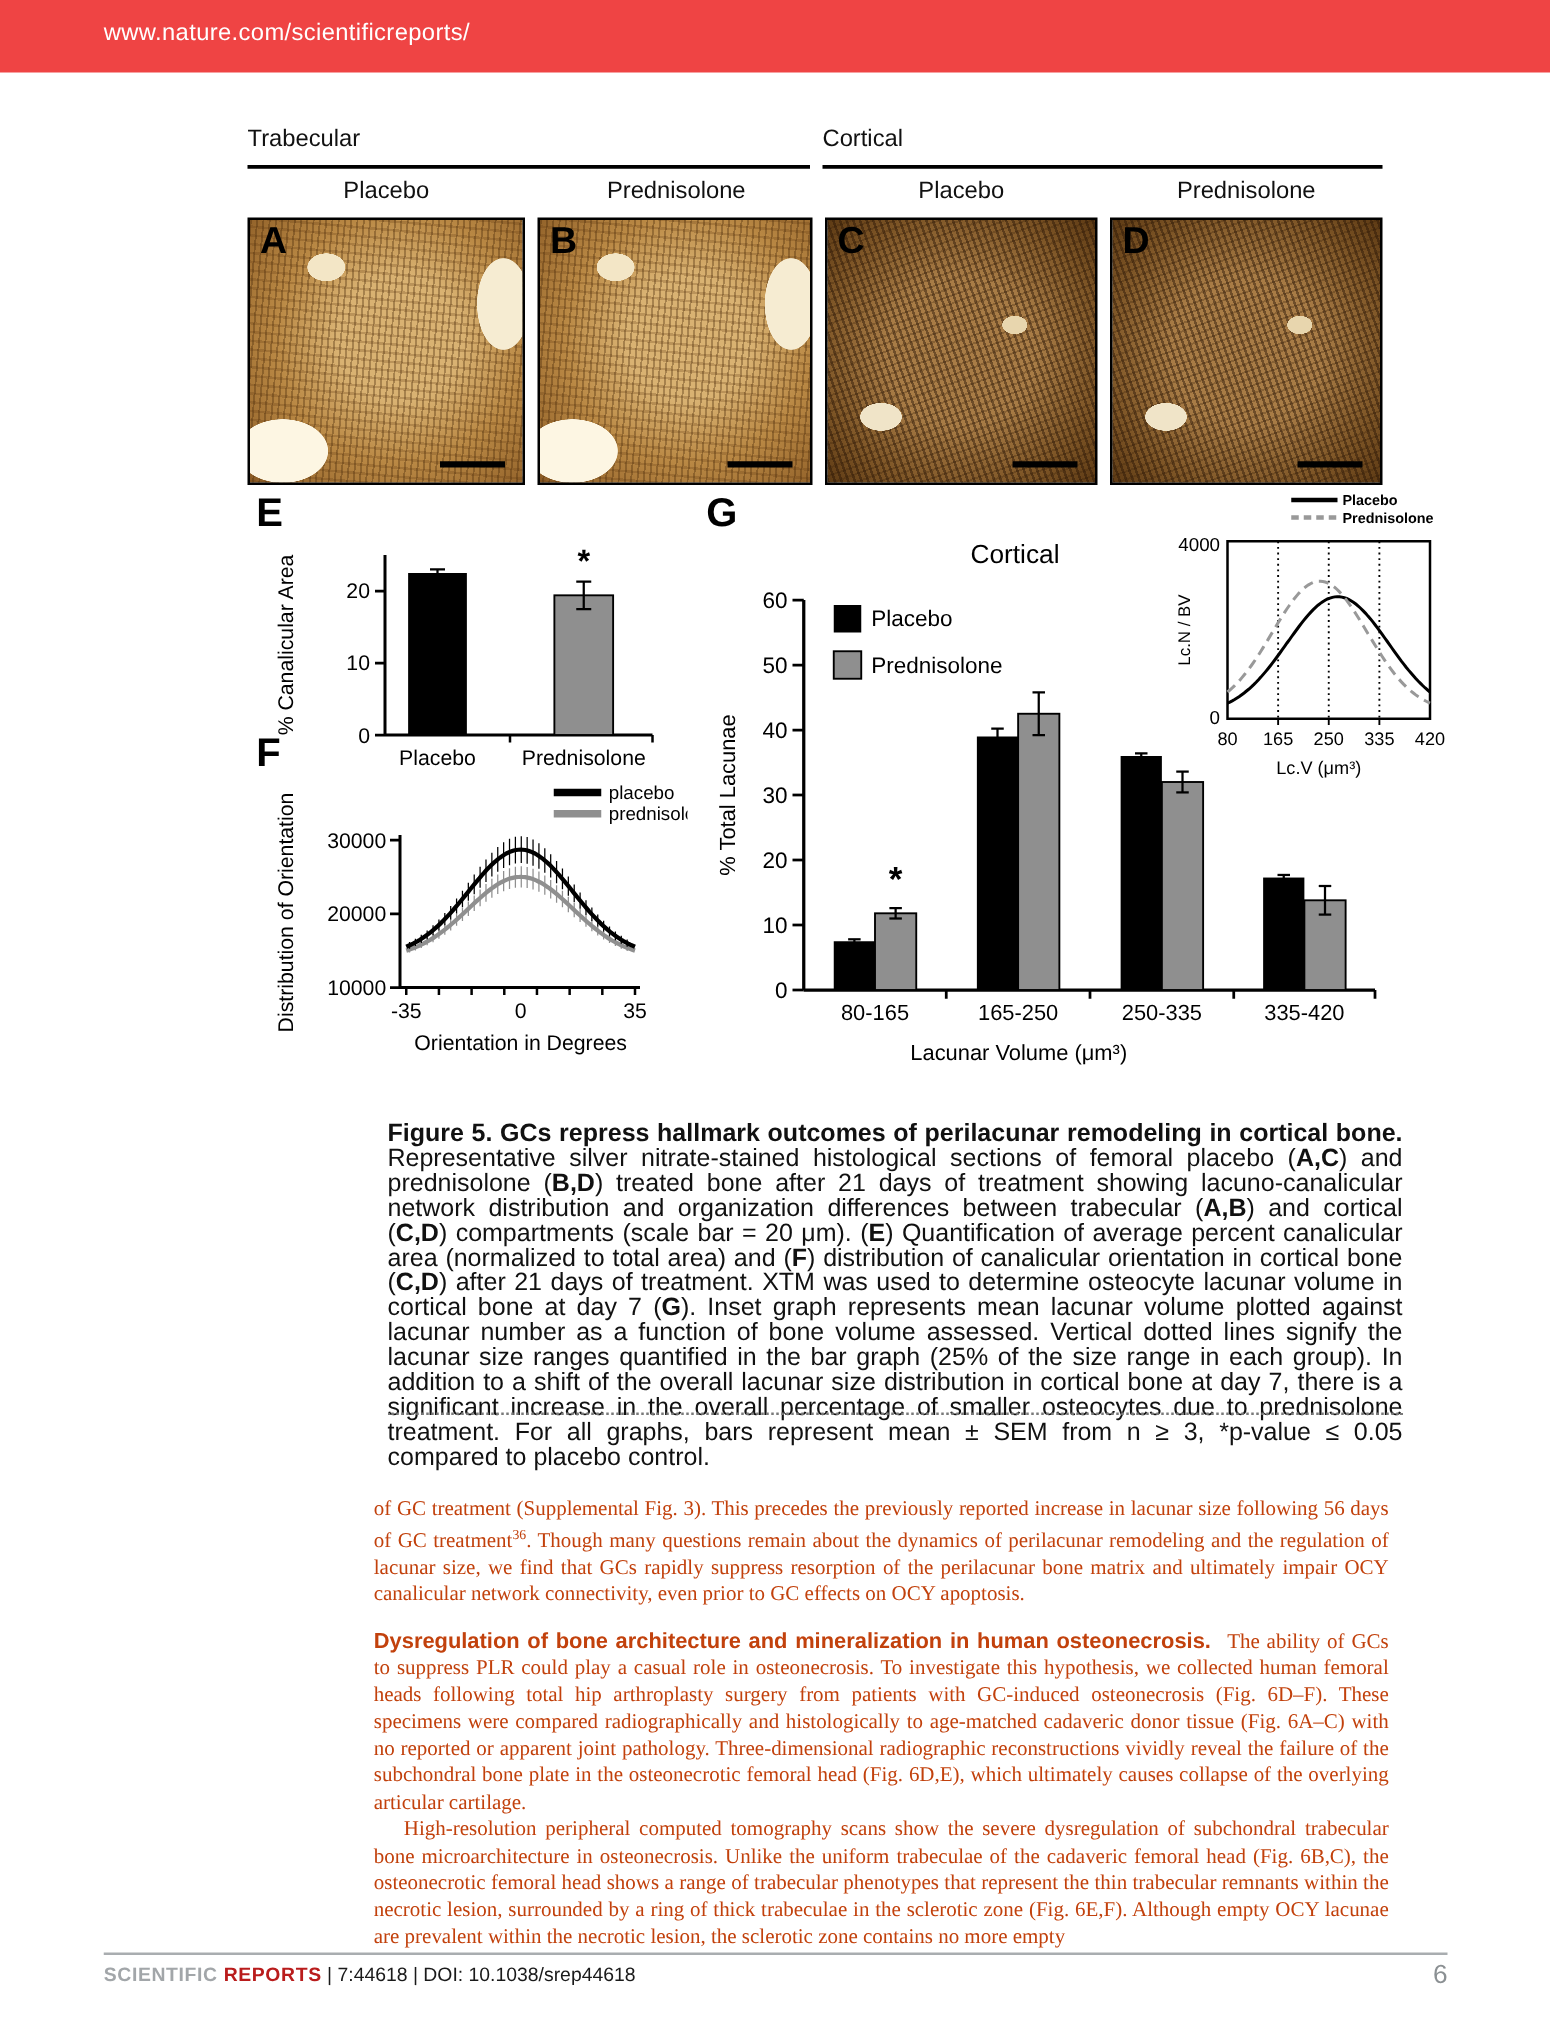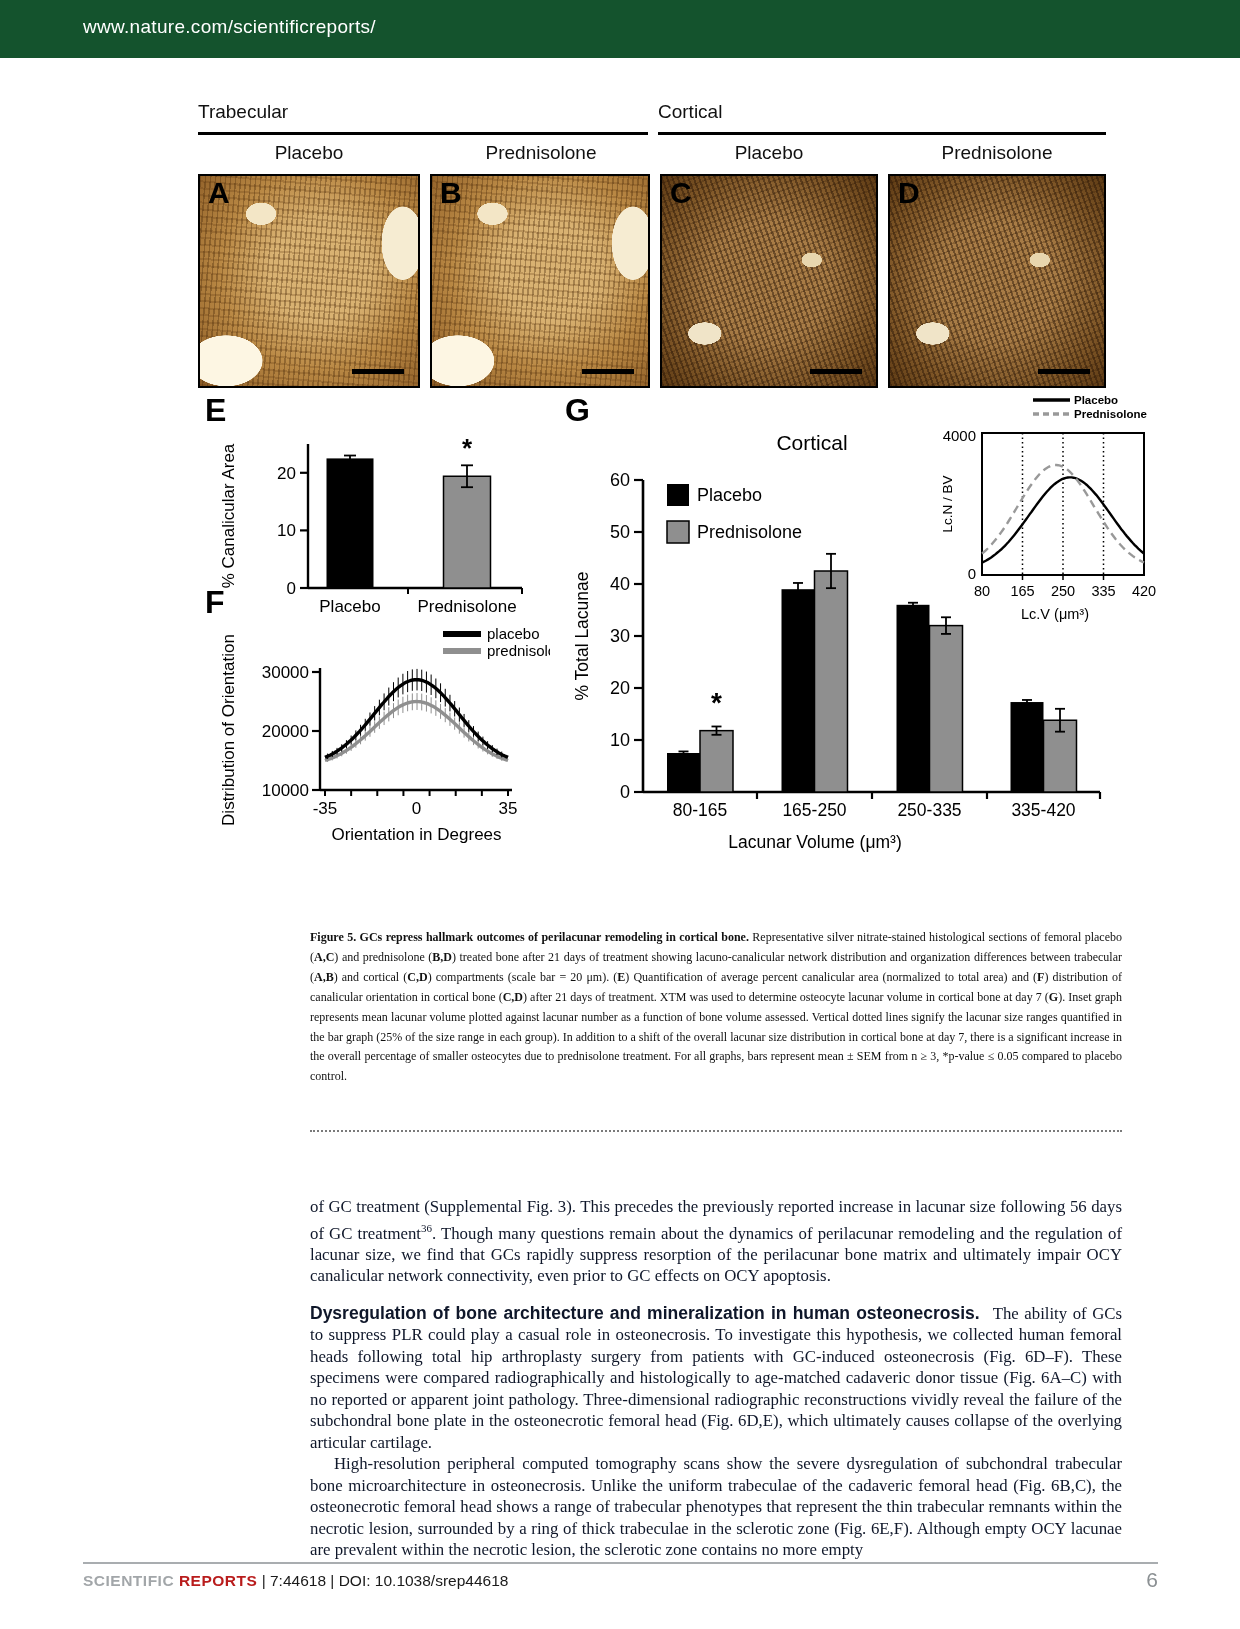--- a/index.html
+++ b/index.html
@@ -1,19 +1,19 @@
 <!DOCTYPE html>
 <html><head>
 <meta charset="utf-8">
 <style>
   html,body{margin:0;padding:0;background:#fff;}
   .page{position:relative;width:1240px;height:1629px;background:#fff;overflow:hidden;
         font-family:"Liberation Sans",sans-serif;}
   
-  .header-bar{position:absolute;left:0;top:0;width:1240px;height:58px;background:#14532d;}
+  .header-bar{position:absolute;left:0;top:0;width:1240px;height:58px;background:#ef4444;}
   .header-url{position:absolute;left:83px;top:16px;font-size:19px;color:#ffffff;letter-spacing:.3px;}
   
   .grp-label{position:absolute;top:101px;font-size:19px;color:#111;text-align:left;}
   .grp-underline{position:absolute;top:132px;height:3px;background:#000;}
   .col-label{position:absolute;top:142px;font-size:19px;color:#111;text-align:center;}
   
   .micro{position:absolute;top:174px;height:214px;border:2px solid #000;box-sizing:border-box;}
   .micro.trab{background:
     radial-gradient(ellipse 60px 42px at 12% 88%, #fdf6e3 0 60%, rgba(0,0,0,0) 61%),
     radial-gradient(ellipse 38px 66px at 93% 32%, #f6ecd2 0 55%, rgba(0,0,0,0) 56%),
@@ -26,30 +26,30 @@
     radial-gradient(ellipse 22px 16px at 70% 40%, #e8d6ae 0 45%, rgba(0,0,0,0) 46%),
     repeating-linear-gradient(70deg, rgba(40,20,5,.45) 0 2px, rgba(0,0,0,0) 2px 5px),
     repeating-linear-gradient(160deg, rgba(60,35,10,.3) 0 1.5px, rgba(0,0,0,0) 1.5px 6px),
     radial-gradient(circle at 50% 50%, #a87c46 0 40%, #7d5526 75%, #5d3a14 100%);}
   .micro-letter{position:absolute;left:8px;top:0px;font-size:30px;font-weight:bold;color:#000;}
   .scale-bar{position:absolute;right:14px;bottom:12px;width:52px;height:5px;background:#000;}
   
   .panel-letter{position:absolute;font-size:32px;font-weight:bold;color:#000;}
   .chart-svg{position:absolute;}
   
-  .caption{position:absolute;left:310px;top:928px;width:812px;
-           font-family:Liberation Serif, serif;font-size:12px;line-height:19.9px;
+  .caption{position:absolute;left:310px;top:898px;width:812px;
+           font-family:Liberation Sans, sans-serif;font-size:20px;line-height:19.9px;
            color:#111;text-align:justify;}
   .caption b{font-weight:bold;}
   .dotted-sep{position:absolute;left:310px;top:1130px;width:812px;height:0;
               border-top:2.5px dotted #7a7a7a;}
   
-  .article{position:absolute;left:310px;top:1196px;width:812px;
+  .article{position:absolute;left:299px;top:1196px;width:812px;
            font-family:"Liberation Serif",serif;font-size:16.8px;line-height:21.5px;
-           color:#0f172a;text-align:justify;}
+           color:#c2410c;text-align:justify;}
   .article p{margin:0;}
   .article .p-head{margin-top:16px;}
   .article sup{font-size:11px;}
   .sec-heading{font-family:"Liberation Sans",sans-serif;font-weight:bold;font-size:17.5px;
                margin-right:13px;}
   .p-indent{text-indent:24px;}
   
   .footer-line{position:absolute;left:83px;top:1562px;width:1075px;height:2px;background:#a9adb0;}
   .footer-text{position:absolute;left:83px;top:1572px;font-size:15.5px;color:#1a1a1a;}
   .footer-brand-light{color:#a2a6a9;font-weight:bold;letter-spacing:.5px;margin-top:42px;}

